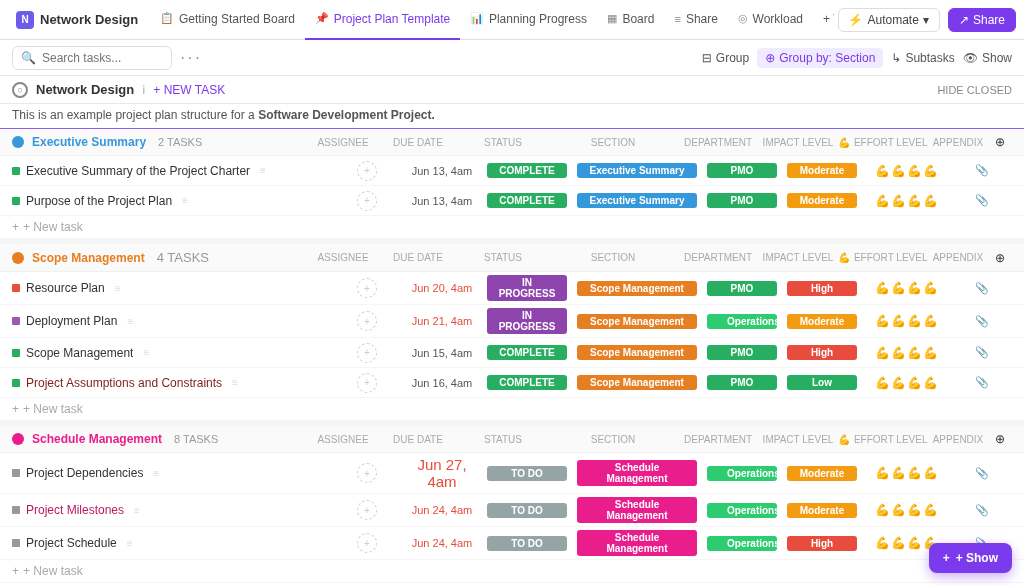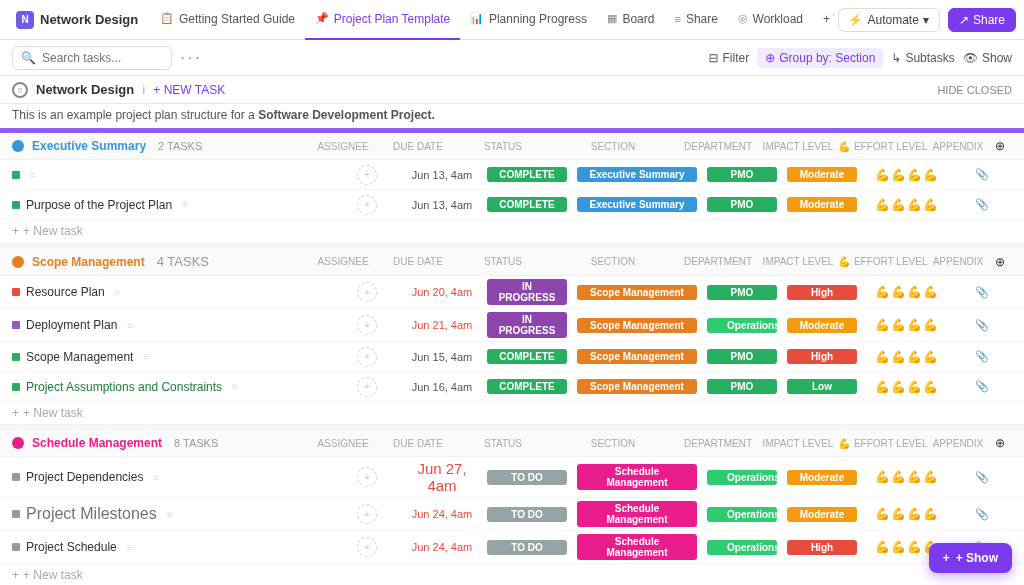--- a/index.html
+++ b/index.html
@@ -71,21 +71,21 @@
 <div class="top-nav">
   <div class="nav-logo">
     <div class="nav-logo-icon">N</div>
     <span>Network Design</span>
   </div>
 
   <div class="nav-tabs">
 
     <div class="nav-tab">
       <span class="nav-tab-icon">📋</span>
-      <span>Getting Started Guide</span>
+      <span>Getting Started Board</span>
     </div>
 
     <div class="nav-tab active">
       <span class="nav-tab-icon" style="color:#7c3aed">📌</span>
       <span>Project Plan Template</span>
     </div>
 
     <div class="nav-tab">
       <span class="nav-tab-icon">📊</span>
       <span>Planning Progress</span>
@@ -126,21 +126,21 @@
 
 <div class="toolbar">
   <div class="search-box">
     <span style="color:#aaa">🔍</span>
     <input type="text" placeholder="Search tasks..." style="">
   </div>
   <span class="toolbar-dots">···</span>
   <div class="toolbar-right">
     <div class="filter-btn">
       <span>⊟</span>
-      <span>Filter</span>
+      <span>Group</span>
     </div>
     <div class="group-btn">
       <span>⊕</span>
       <span>Group by: Section</span>
     </div>
     <div class="subtasks-btn">
       <span>↳</span>
       <span>Subtasks</span>
     </div>
     <div class="show-btn">
@@ -152,21 +152,21 @@
 
 <div style="border-bottom: 1px solid #e8e8e8; padding: 5px 12px; display: flex; align-items: center; justify-content: space-between;">
   <div style="display:flex; align-items:center; gap:8px;">
     <div style="width:16px;height:16px;border-radius:50%;border:2px solid #888;display:flex;align-items:center;justify-content:center;font-size:9px;color:#888;">○</div>
     <span style="font-weight:600;font-size:13px;">Network Design</span>
     <span style="color:#aaa;font-size:12px;cursor:pointer;">ℹ</span>
     <span style="color:#7c3aed;font-size:12px;cursor:pointer;">+ NEW TASK</span>
   </div>
   <span style="font-size:11px;color:#888;cursor:pointer;">HIDE CLOSED</span>
 </div>
-<div style="padding:4px 12px 6px;font-size:12px;color:#555;border-bottom:5px solid #8b5cf6;">
+<div style="padding:4px 12px 6px;font-size:12px;color:#555;border-bottom:1px solid #8b5cf6;">
   <span>This is an example project plan structure for a</span> <strong>Software Development Project.</strong>
 </div>
 
 <div class="main-content" id="main-content">
 <div class="section-header">
     <div style="width:12px;height:12px;border-radius:50%;background:#3498db;"></div>
     <span style="font-weight:600;font-size:12px;color:#3498db;">Executive Summary</span>
     <span style="font-size:11px;color:#999;margin-left:4px;">2 TASKS</span>
     <div style="margin-left:auto;display:flex;align-items:center;gap:0;">
       <div style="width:70px;text-align:center;font-size:10px;color:#aaa;text-transform:uppercase;">ASSIGNEE</div>
@@ -176,20 +176,21 @@
       <div style="width:80px;text-align:center;font-size:10px;color:#aaa;text-transform:uppercase;">DEPARTMENT</div>
       <div style="width:80px;text-align:center;font-size:10px;color:#aaa;text-transform:uppercase;">IMPACT LEVEL</div>
       <div style="width:90px;text-align:center;font-size:10px;color:#aaa;text-transform:uppercase;display:flex;align-items:center;justify-content:center;gap:3px;"><span>💪</span>EFFORT LEVEL</div>
       <div style="width:60px;text-align:center;font-size:10px;color:#aaa;text-transform:uppercase;">APPENDIX</div>
       <div style="width:24px;text-align:center;">⊕</div>
     </div>
   </div>
     <div class="task-row">
       <div class="task-indent">
         <div style="width:8px;height:8px;border-radius:1px;background:#27ae60;flex-shrink:0;"></div>
+        <span style="font-size:12px;color:#333;white-space:nowrap;overflow:hidden;text-overflow:ellipsis;">Executive Summary of the Project Charter</span>
         <span style="color:#ddd;font-size:10px;margin-left:4px;">≡</span>
       </div>
       <div style="width:70px;display:flex;justify-content:center;">
         <div style="width:20px;height:20px;border-radius:50%;border:1px dashed #ccc;display:flex;align-items:center;justify-content:center;color:#ccc;font-size:10px;cursor:pointer;">+</div>
       </div>
       <div style="width:80px;text-align:center;font-size:11px;" class="task-due normal">Jun 13, 4am</div>
       <div style="width:90px;text-align:center;">
         <span class="badge complete">COMPLETE</span>
       </div>
       <div style="width:130px;text-align:center;">
@@ -356,21 +357,21 @@
         <span style="font-size:12px;">💪</span>
         <span style="font-size:12px;">💪</span>
       </div>
       <div style="width:60px;display:flex;justify-content:center;">
         <span style="color:#ccc;font-size:11px;">📎</span>
       </div>
     </div>
     <div class="task-row">
       <div class="task-indent">
         <div style="width:8px;height:8px;border-radius:1px;background:#27ae60;flex-shrink:0;"></div>
-        <span style="font-size:12px;color:#15803d;white-space:nowrap;overflow:hidden;text-overflow:ellipsis;">Project Assumptions and Constraints</span>
+        <span style="font-size:12px;color:#7f1d1d;white-space:nowrap;overflow:hidden;text-overflow:ellipsis;">Project Assumptions and Constraints</span>
         <span style="color:#ddd;font-size:10px;margin-left:4px;">≡</span>
       </div>
       <div style="width:70px;display:flex;justify-content:center;">
         <div style="width:20px;height:20px;border-radius:50%;border:1px dashed #ccc;display:flex;align-items:center;justify-content:center;color:#ccc;font-size:10px;cursor:pointer;">+</div>
       </div>
       <div style="width:80px;text-align:center;font-size:11px;" class="task-due normal">Jun 16, 4am</div>
       <div style="width:90px;text-align:center;">
         <span class="badge complete">COMPLETE</span>
       </div>
       <div style="width:130px;text-align:center;">
@@ -441,21 +442,21 @@
         <span style="font-size:12px;">💪</span>
         <span style="font-size:12px;">💪</span>
       </div>
       <div style="width:60px;display:flex;justify-content:center;">
         <span style="color:#ccc;font-size:11px;">📎</span>
       </div>
     </div>
     <div class="task-row">
       <div class="task-indent">
         <div style="width:8px;height:8px;border-radius:1px;background:#999;flex-shrink:0;"></div>
-        <span style="font-size:16px;color:#737373;white-space:nowrap;overflow:hidden;text-overflow:ellipsis;">Project Milestones</span>
+        <span style="font-size:12px;color:#be185d;white-space:nowrap;overflow:hidden;text-overflow:ellipsis;">Project Milestones</span>
         <span style="color:#ddd;font-size:10px;margin-left:4px;">≡</span>
       </div>
       <div style="width:70px;display:flex;justify-content:center;">
         <div style="width:20px;height:20px;border-radius:50%;border:1px dashed #ccc;display:flex;align-items:center;justify-content:center;color:#ccc;font-size:10px;cursor:pointer;">+</div>
       </div>
       <div style="width:80px;text-align:center;font-size:11px;" class="task-due overdue">Jun 24, 4am</div>
       <div style="width:90px;text-align:center;">
         <span class="badge to-do">TO DO</span>
       </div>
       <div style="width:130px;text-align:center;">

